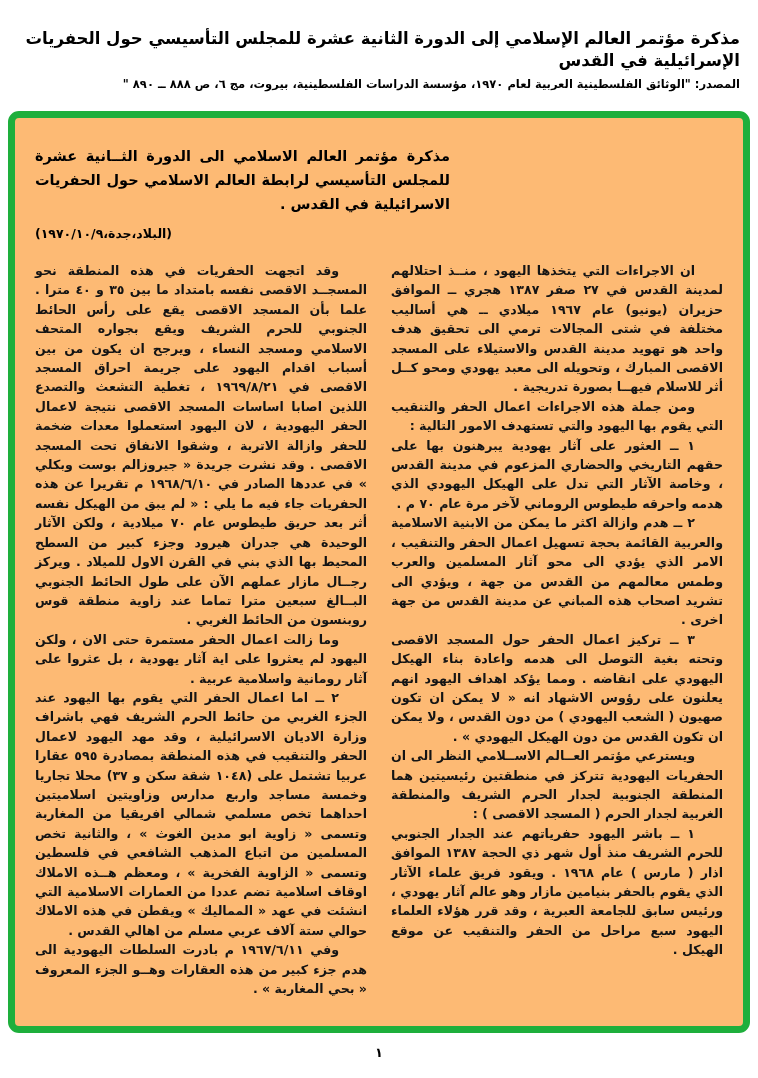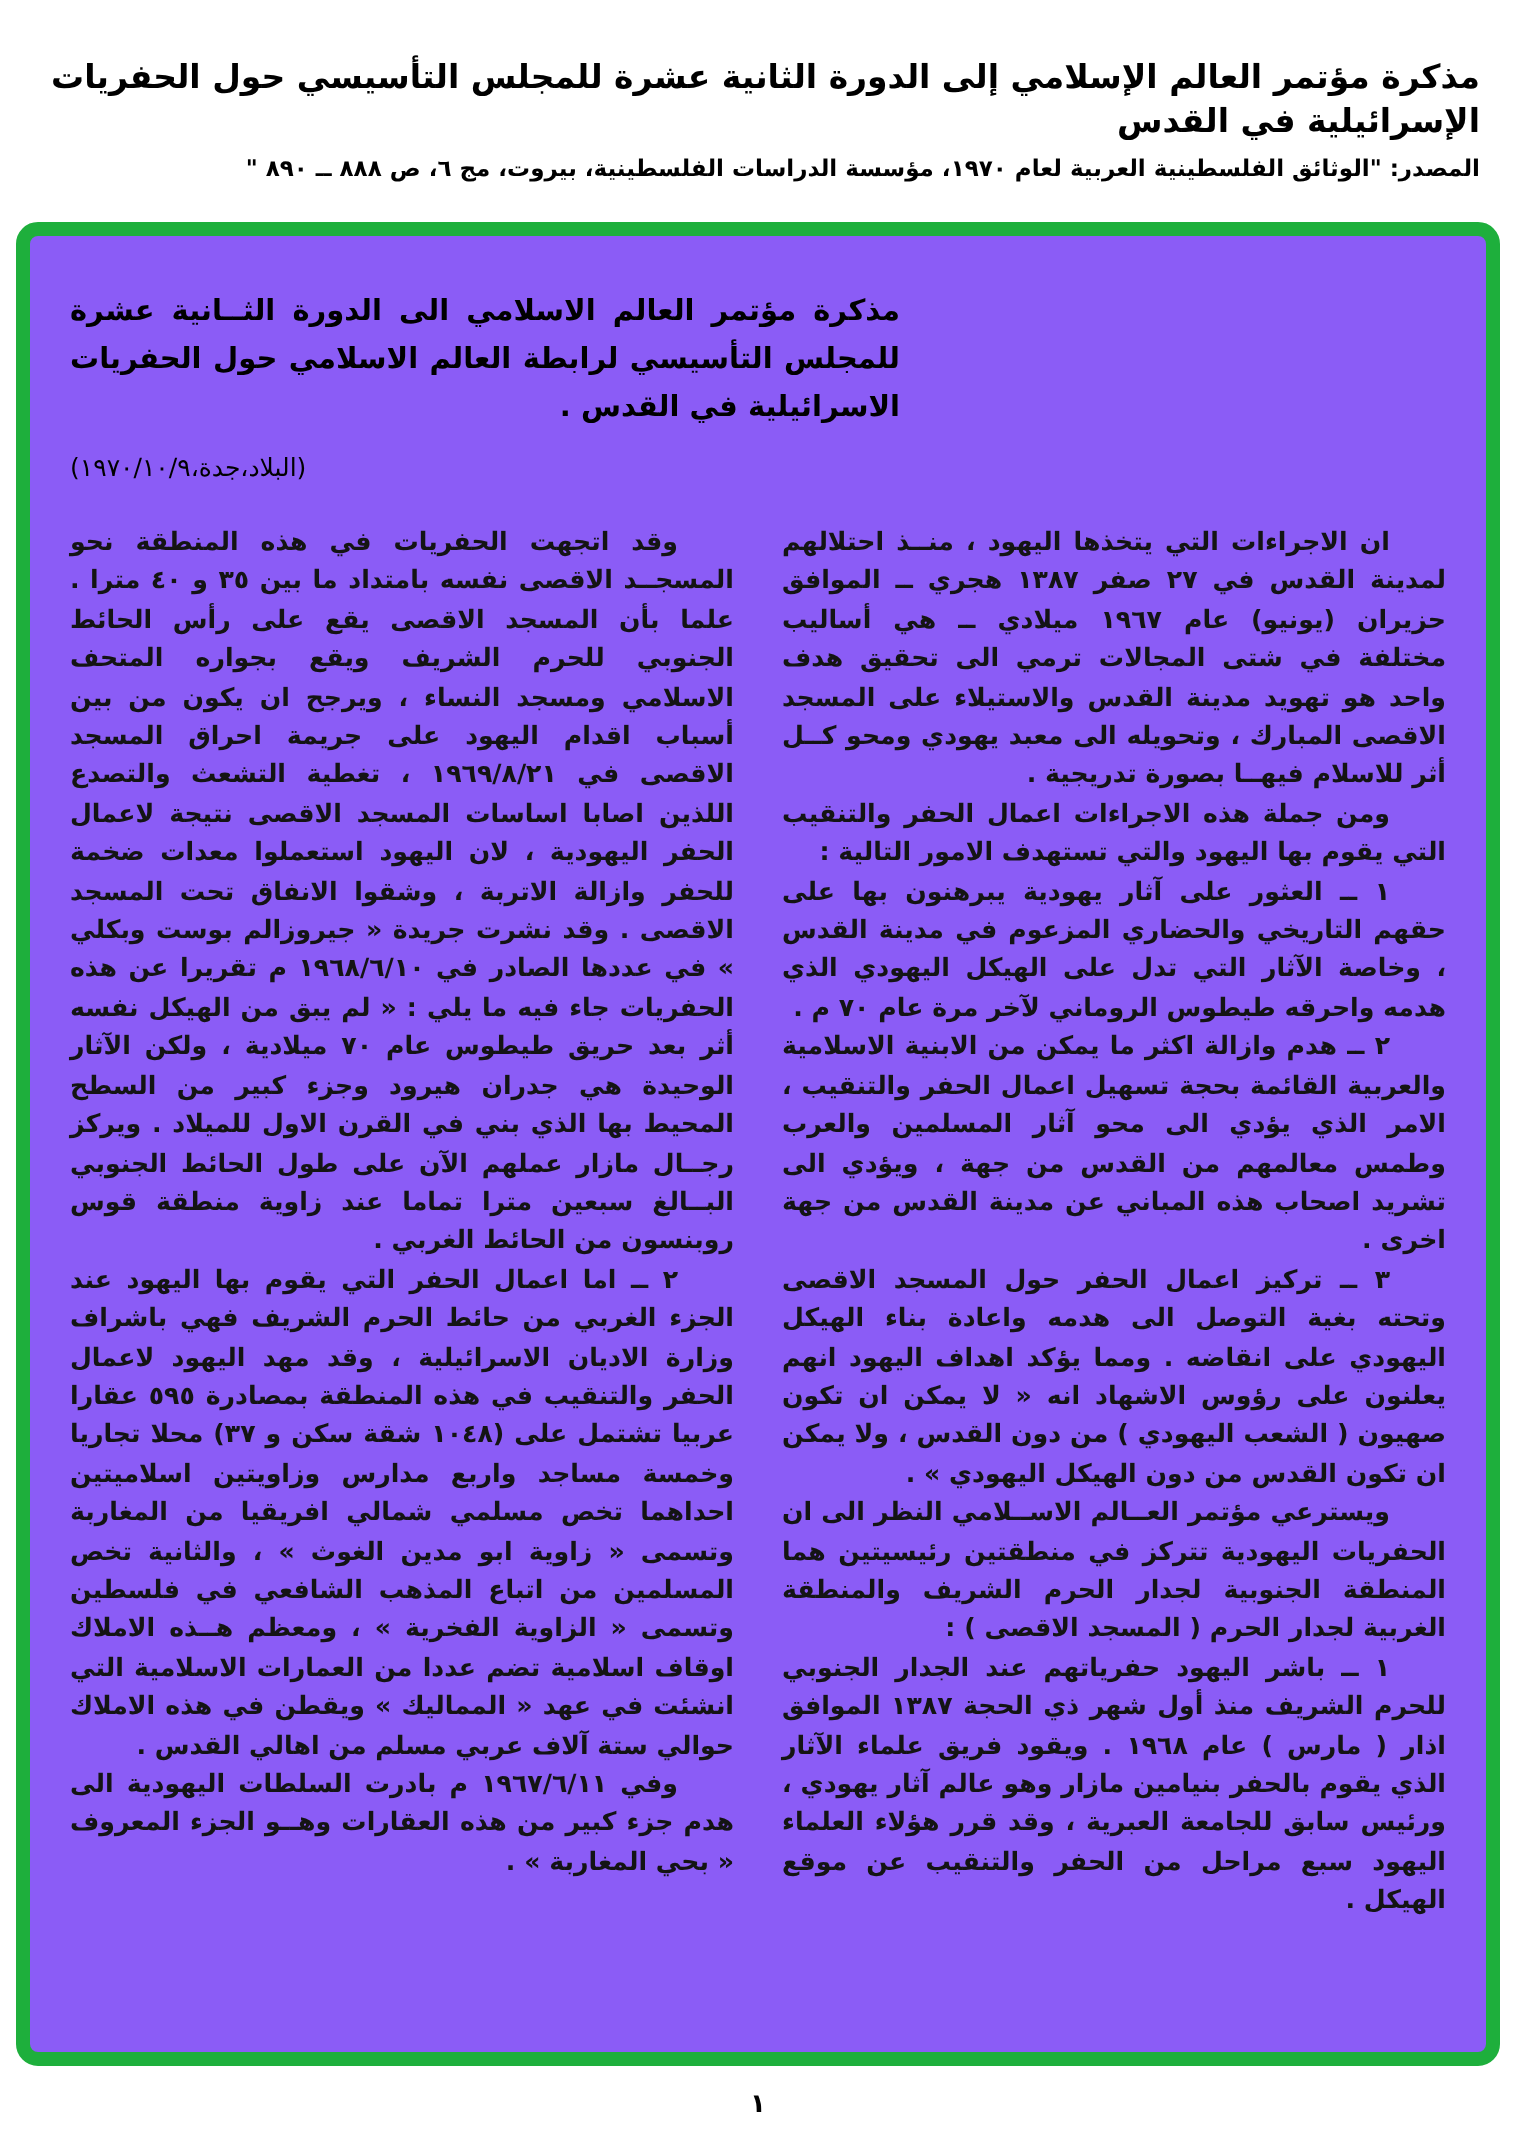--- a/index.html
+++ b/index.html
@@ -28,39 +28,39 @@
     font-size: 11.5px;
     font-weight: bold;
     color: #000000;
   }
   .green-box {
     margin: 20px 8px 0 8px;
     height: 922px;
     border: 7px solid var(--frame-color, #1eaf3c);
     border-radius: 11px;
     padding: 26px 20px 0 20px;
-    background: #8b5cf6;
+    background: #fdba74;
   }
   .doc-title {
     direction: rtl;
     width: 415px;
     margin-right: 123px;
     font-size: 14.5px;
     font-weight: bold;
     line-height: 24px;
     text-align: justify;
     color: #000000;
   }
   .doc-dateline {
     direction: rtl;
     width: 415px;
     margin-right: 123px;
     margin-top: 10px;
     font-size: 12.5px;
-    font-weight: normal;
+    font-weight: bold;
     text-align: left;
     color: #000000;
   }
   .columns {
     display: flex;
     direction: rtl;
     gap: 24px;
     margin-top: 20px;
   }
   .col {
@@ -101,19 +101,20 @@
       <p>ان الاجراءات التي يتخذها اليهود ، منــذ احتلالهم لمدينة القدس في ٢٧ صفر ١٣٨٧ هجري ــ الموافق حزيران (يونيو) عام ١٩٦٧ ميلادي ــ هي أساليب مختلفة في شتى المجالات ترمي الى تحقيق هدف واحد هو تهويد مدينة القدس والاستيلاء على المسجد الاقصى المبارك ، وتحويله الى معبد يهودي ومحو كــل أثر للاسلام فيهــا بصورة تدريجية .</p>
       <p>ومن جملة هذه الاجراءات اعمال الحفر والتنقيب التي يقوم بها اليهود والتي تستهدف الامور التالية :</p>
       <p>١ ــ العثور على آثار يهودية يبرهنون بها على حقهم التاريخي والحضاري المزعوم في مدينة القدس ، وخاصة الآثار التي تدل على الهيكل اليهودي الذي هدمه واحرقه طيطوس الروماني لآخر مرة عام ٧٠ م .</p>
       <p>٢ ــ هدم وازالة اكثر ما يمكن من الابنية الاسلامية والعربية القائمة بحجة تسهيل اعمال الحفر والتنقيب ، الامر الذي يؤدي الى محو آثار المسلمين والعرب وطمس معالمهم من القدس من جهة ، ويؤدي الى تشريد اصحاب هذه المباني عن مدينة القدس من جهة اخرى .</p>
       <p>٣ ــ تركيز اعمال الحفر حول المسجد الاقصى وتحته بغية التوصل الى هدمه واعادة بناء الهيكل اليهودي على انقاضه . ومما يؤكد اهداف اليهود انهم يعلنون على رؤوس الاشهاد انه « لا يمكن ان تكون صهيون ( الشعب اليهودي ) من دون القدس ، ولا يمكن ان تكون القدس من دون الهيكل اليهودي » .</p>
       <p>ويسترعي مؤتمر العــالم الاســلامي النظر الى ان الحفريات اليهودية تتركز في منطقتين رئيسيتين هما المنطقة الجنوبية لجدار الحرم الشريف والمنطقة الغربية لجدار الحرم ( المسجد الاقصى ) :</p>
       <p>١ ــ باشر اليهود حفرياتهم عند الجدار الجنوبي للحرم الشريف منذ أول شهر ذي الحجة ١٣٨٧ الموافق اذار ( مارس ) عام ١٩٦٨ . ويقود فريق علماء الآثار الذي يقوم بالحفر بنيامين مازار وهو عالم آثار يهودي ، ورئيس سابق للجامعة العبرية ، وقد قرر هؤلاء العلماء اليهود سبع مراحل من الحفر والتنقيب عن موقع الهيكل .</p>
     </div>
     <div class="col">
       <p>وقد اتجهت الحفريات في هذه المنطقة نحو المسجــد الاقصى نفسه بامتداد ما بين ٣٥ و ٤٠ مترا . علما بأن المسجد الاقصى يقع على رأس الحائط الجنوبي للحرم الشريف ويقع بجواره المتحف الاسلامي ومسجد النساء ، ويرجح ان يكون من بين أسباب اقدام اليهود على جريمة احراق المسجد الاقصى في ١٩٦٩/٨/٢١ ، تغطية التشعث والتصدع اللذين اصابا اساسات المسجد الاقصى نتيجة لاعمال الحفر اليهودية ، لان اليهود استعملوا معدات ضخمة للحفر وازالة الاتربة ، وشقوا الانفاق تحت المسجد الاقصى . وقد نشرت جريدة « جيروزالم بوست وبكلي » في عددها الصادر في ١٩٦٨/٦/١٠ م تقريرا عن هذه الحفريات جاء فيه ما يلي : « لم يبق من الهيكل نفسه أثر بعد حريق طيطوس عام ٧٠ ميلادية ، ولكن الآثار الوحيدة هي جدران هيرود وجزء كبير من السطح المحيط بها الذي بني في القرن الاول للميلاد . ويركز رجــال مازار عملهم الآن على طول الحائط الجنوبي البــالغ سبعين مترا تماما عند زاوية منطقة قوس روبنسون من الحائط الغربي .</p>
+      <p>وما زالت اعمال الحفر مستمرة حتى الان ، ولكن اليهود لم يعثروا على اية آثار يهودية ، بل عثروا على آثار رومانية واسلامية عربية .</p>
       <p>٢ ــ اما اعمال الحفر التي يقوم بها اليهود عند الجزء الغربي من حائط الحرم الشريف فهي باشراف وزارة الاديان الاسرائيلية ، وقد مهد اليهود لاعمال الحفر والتنقيب في هذه المنطقة بمصادرة ٥٩٥ عقارا عربيا تشتمل على (١٠٤٨ شقة سكن و ٣٧) محلا تجاريا وخمسة مساجد واربع مدارس وزاويتين اسلاميتين احداهما تخص مسلمي شمالي افريقيا من المغاربة وتسمى « زاوية ابو مدين الغوث » ، والثانية تخص المسلمين من اتباع المذهب الشافعي في فلسطين وتسمى « الزاوية الفخرية » ، ومعظم هــذه الاملاك اوقاف اسلامية تضم عددا من العمارات الاسلامية التي انشئت في عهد « المماليك » ويقطن في هذه الاملاك حوالي ستة آلاف عربي مسلم من اهالي القدس .</p>
       <p>وفي ١٩٦٧/٦/١١ م بادرت السلطات اليهودية الى هدم جزء كبير من هذه العقارات وهــو الجزء المعروف « بحي المغاربة » .</p>
     </div>
   </div>
 </div>
 
 <div class="page-number">١</div>
 
 </body></html>

